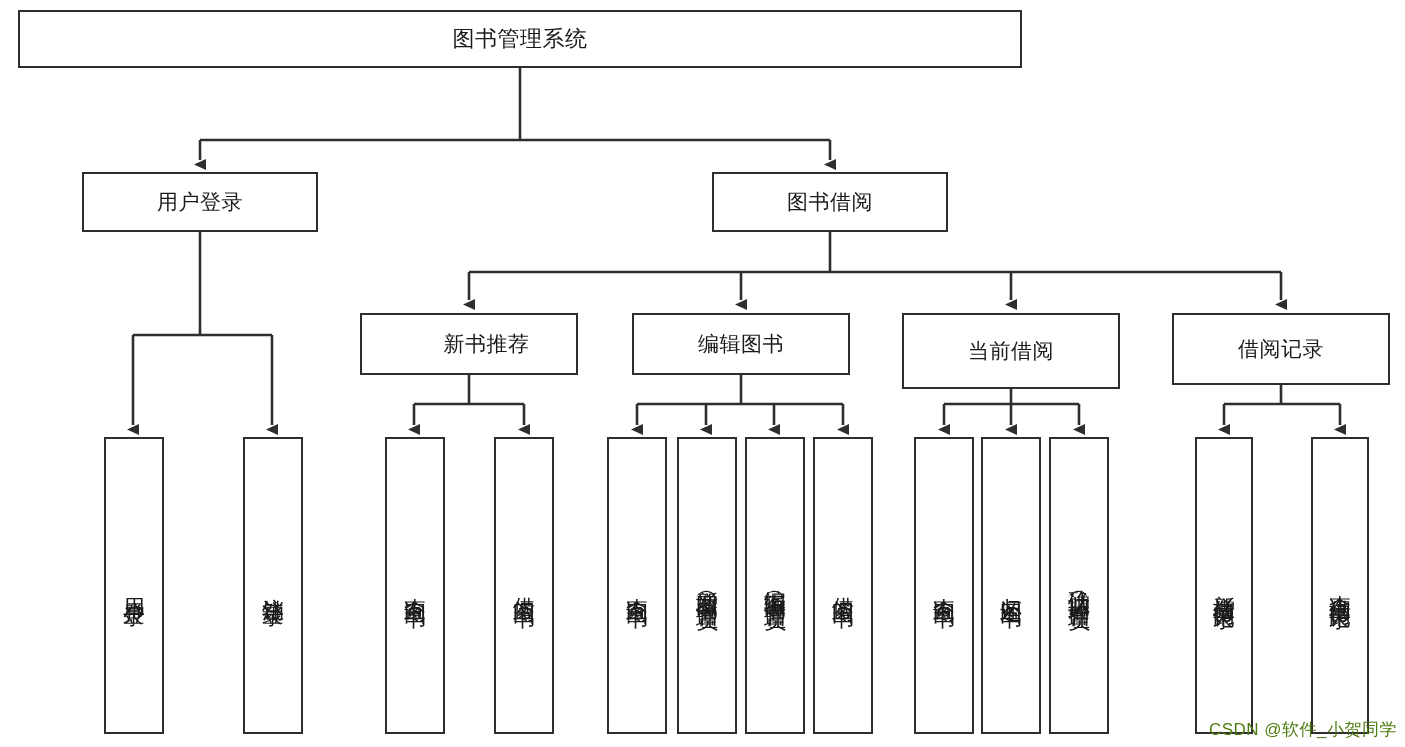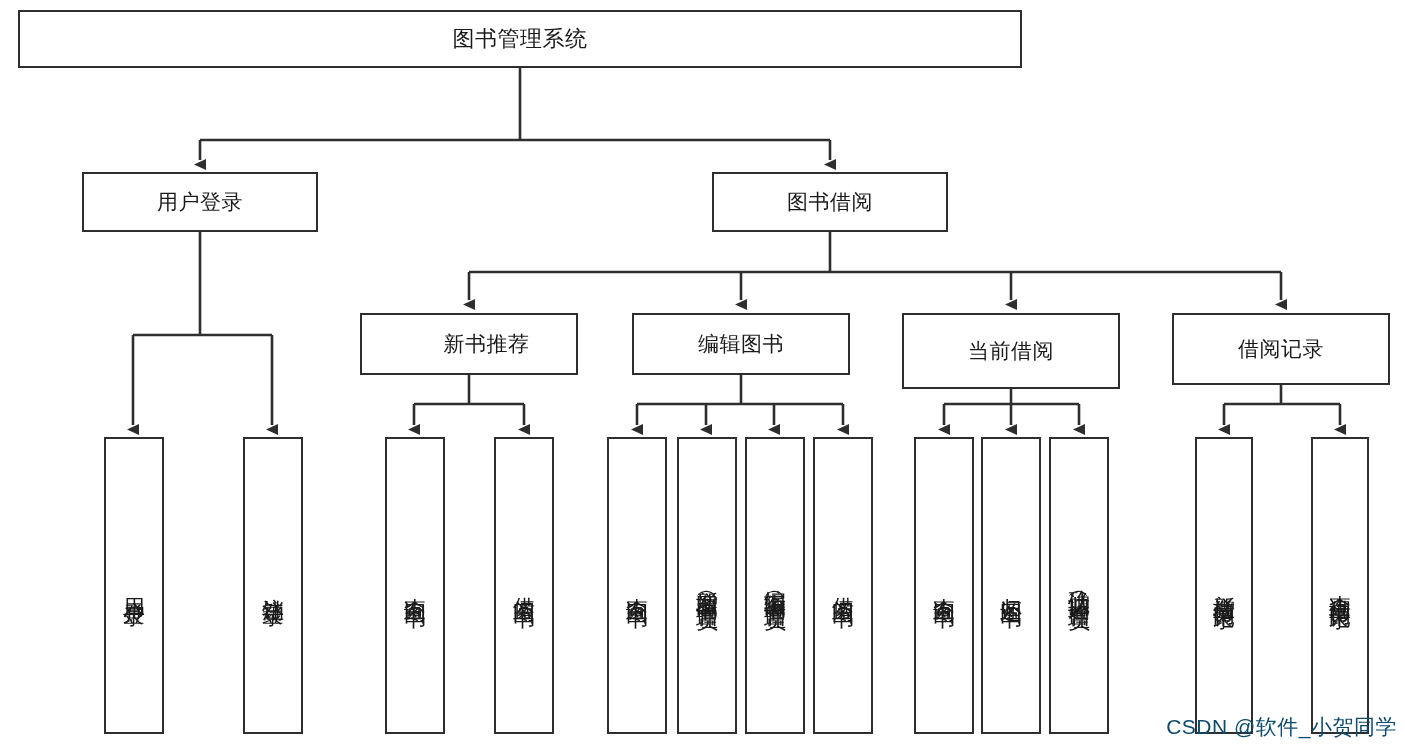--- a/index.html
+++ b/index.html
@@ -58,22 +58,22 @@
     text-orientation: upright;
     font-size: 22px;
     letter-spacing: 3px;
     line-height: 1;
     white-space: nowrap;
   }
   .watermark {
     position: absolute;
     right: 8px;
     bottom: 6px;
-    font-size: 21px;
-    color: #0c4a6e;
+    font-size: 17px;
+    color: #4d7c0f;
     letter-spacing: 0.5px;
     white-space: nowrap;
   }
 </style>
 </head>
 <body>
 
 <div id="diagram-root">
 
   <svg class="edges" viewBox="0 0 1405 747">

